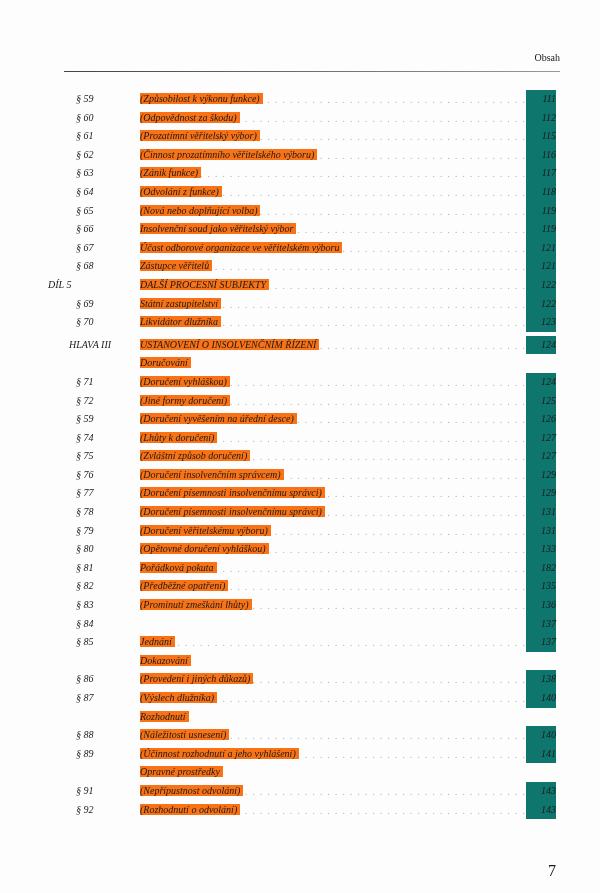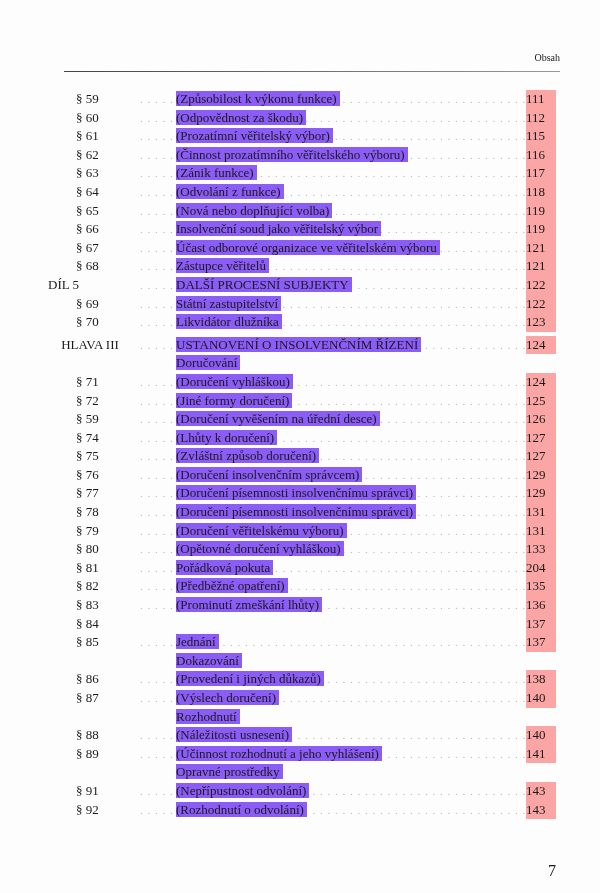--- a/index.html
+++ b/index.html
@@ -10,32 +10,32 @@
   .page { position: absolute; left: 0; top: 0; width: 600px; height: 893px; background: #fdfdfd; }
   .header {
     position: absolute; left: 64px; width: 496px; top: 52px; height: 20px;
     text-align: right; font-size: 10px;
   }
   .header-rule {
     position: absolute; left: 64px; width: 496px; top: 71px; height: 1px;
     background: linear-gradient(to right, #444, #777 60%, #999);
   }
   .toc { position: absolute; left: 0; top: 90px; width: 600px; }
-  .row { position: relative; height: 18.6px; font-size: 13px; line-height: 18.6px; }
+  .row { position: relative; height: 18.6px; font-size: 10px; line-height: 18.6px; font-style: italic; }
   .num { position: absolute; left: 66px; width: 56px; text-align: right; white-space: nowrap; padding-right: 10px; box-sizing: border-box;}
   .num.sec { left: 76px; width: 46px; text-align: left; padding-right: 0;}
   .title {
     position: absolute; left: 140px; right: 70px; white-space: nowrap; overflow: hidden;
   }
-  .title .t { background: #8b5cf6; padding-right: 3px; position: relative; z-index: 1; margin-left: 36px; }
+  .title .t { background: #f97316; padding-right: 3px; position: relative; z-index: 1; }
   .title.dots::after {
     content: ". . . . . . . . . . . . . . . . . . . . . . . . . . . . . . . . . . . . . . . . . . . . . . . . . . . . . . . . . . . . . . . . . . . . . . . . . . . . .";
     position: absolute; left: 0; top: 0; color: #b8b8b8; letter-spacing: 1px; font-size: 11px; white-space: nowrap; z-index: 0;
   }
-  .page-no { position: absolute; right: 44px; width: 30px; text-align: left; background: #fca5a5; }
+  .page-no { position: absolute; right: 44px; width: 30px; text-align: right; background: #0f766e; }
   .row.head .num { left: 48px; width: 80px; text-align: left; padding-right: 0; }
   .row.head .title { left: 140px; }
   .row.chapter .num { left: 40px; width: 100px; text-align: center; padding-right: 0;}
   .row.chapter .title { left: 140px; }
   .footer-num { position: absolute; right: 44px; top: 862px; font-size: 16px; }
 </style>
 </head>
 <body>
 
 <div class="page">
@@ -162,21 +162,21 @@
         <span class="page-no">131</span>
       </div>
       <div class="row sec">
         <span class="num sec">§ 80</span>
         <span class="title dots"><span class="t">(Opětovné doručení vyhláškou)</span></span>
         <span class="page-no">133</span>
       </div>
       <div class="row sec">
         <span class="num sec">§ 81</span>
         <span class="title dots"><span class="t">Pořádková pokuta</span></span>
-        <span class="page-no">204</span>
+        <span class="page-no">182</span>
       </div>
       <div class="row sec">
         <span class="num sec">§ 82</span>
         <span class="title dots"><span class="t">(Předběžné opatření)</span></span>
         <span class="page-no">135</span>
       </div>
       <div class="row sec">
         <span class="num sec">§ 83</span>
         <span class="title dots"><span class="t">(Prominutí zmeškání lhůty)</span></span>
         <span class="page-no">136</span>
@@ -194,21 +194,21 @@
         <span class="num"></span>
         <span class="title"><span class="t">Dokazování</span></span>
       </div>
       <div class="row sec">
         <span class="num sec">§ 86</span>
         <span class="title dots"><span class="t">(Provedení i jiných důkazů)</span></span>
         <span class="page-no">138</span>
       </div>
       <div class="row sec">
         <span class="num sec">§ 87</span>
-        <span class="title dots"><span class="t">(Výslech doručení)</span></span>
+        <span class="title dots"><span class="t">(Výslech dlužníka)</span></span>
         <span class="page-no">140</span>
       </div>
       <div class="row group">
         <span class="num"></span>
         <span class="title"><span class="t">Rozhodnutí</span></span>
       </div>
       <div class="row sec">
         <span class="num sec">§ 88</span>
         <span class="title dots"><span class="t">(Náležitosti usnesení)</span></span>
         <span class="page-no">140</span>

